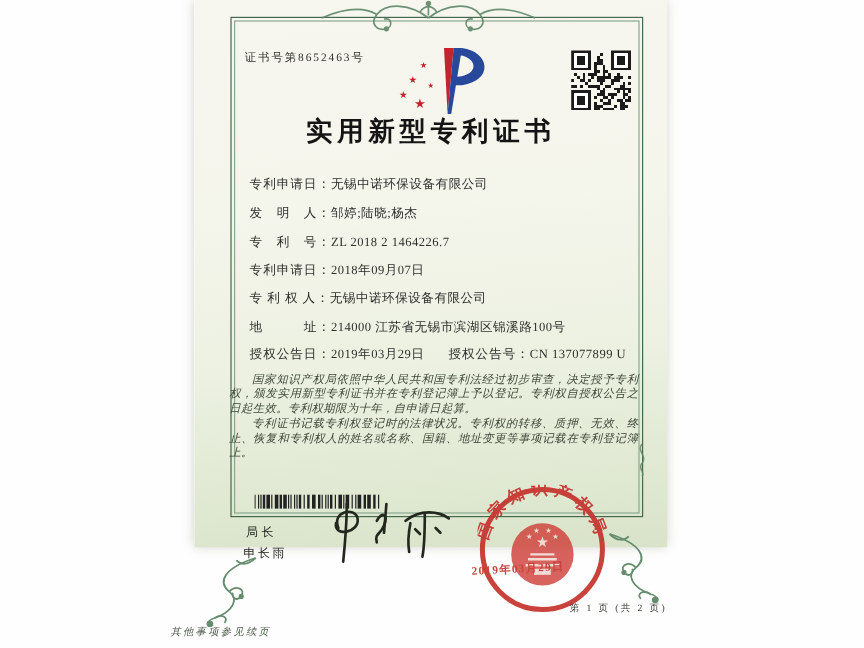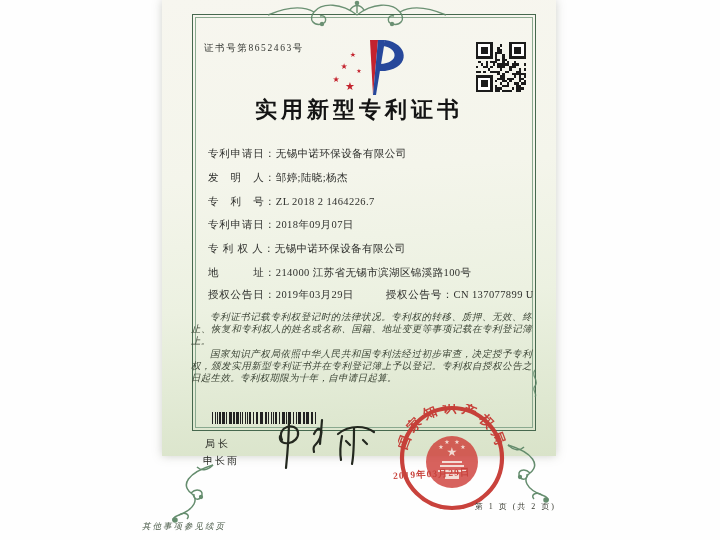--- a/index.html
+++ b/index.html
@@ -11,21 +11,21 @@
   .frame{position:absolute;left:30px;top:14px;right:20px;bottom:25px;border:1px solid #46684e;}
   .frame::before{content:"";position:absolute;inset:2px;border:1px solid #8aa98f;}
   .certno{position:absolute;left:42px;top:42px;font-size:9.5px;letter-spacing:1.6px;color:#30332e;white-space:nowrap;}
   .logo{position:absolute;left:166px;top:37px;width:88px;height:62px;}
   .qr{position:absolute;left:314px;top:42px;width:50px;height:50px;}
   .title{position:absolute;left:0;right:0;top:95px;text-align:center;font-size:22px;font-weight:bold;
          letter-spacing:4px;color:#141414;white-space:nowrap;}
   .row{position:absolute;left:46px;font-size:10.5px;color:#2e2f2c;white-space:nowrap;letter-spacing:.4px;}
   .row .lbl{letter-spacing:.8px;}
   .r1{top:147px}.r2{top:171px}.r3{top:195px}.r4{top:218px}.r5{top:242px}.r6{top:266px}.r7{top:288px}
-  .grant2{margin-left:32px;}
+  .grant2{margin-left:20px;}
   .paras{position:absolute;left:29px;top:311px;width:341px;font-size:9.5px;line-height:12.2px;
          color:#3d4637;font-style:italic;letter-spacing:.3px;text-align:justify;}
   .paras p{margin:0;text-indent:2em;}
   .barcode{position:absolute;left:50px;top:412px;width:106px;height:12px;}
   .signer-role{position:absolute;left:43px;top:437px;font-size:10px;letter-spacing:3px;color:#22241f;}
   .signer-name{position:absolute;left:41px;top:454px;font-size:10px;letter-spacing:2px;color:#22241f;}
   .signature{position:absolute;left:100px;top:414px;width:122px;height:60px;}
   .seal{position:absolute;left:236px;top:404px;width:108px;height:108px;opacity:.93;}
   .seal-date{position:absolute;left:231px;top:468px;font-size:9.5px;color:#c8443d;letter-spacing:1px;
              white-space:nowrap;transform:rotate(-3deg);font-weight:bold;}
@@ -237,22 +237,22 @@
 
     <div class="row r1"><span class="lbl">专利申请日：</span><span class="val">无锡中诺环保设备有限公司</span></div>
     <div class="row r2"><span class="lbl">发　明　人：</span><span class="val">邹婷;陆晓;杨杰</span></div>
     <div class="row r3"><span class="lbl">专　利　号：</span><span class="val">ZL 2018 2 1464226.7</span></div>
     <div class="row r4"><span class="lbl">专利申请日：</span><span class="val">2018年09月07日</span></div>
     <div class="row r5"><span class="lbl">专 利 权 人：</span><span class="val">无锡中诺环保设备有限公司</span></div>
     <div class="row r6"><span class="lbl">地　　　址：</span><span class="val">214000 江苏省无锡市滨湖区锦溪路100号</span></div>
     <div class="row r7"><span class="lbl">授权公告日：</span><span class="val">2019年03月29日</span><span class="lbl grant2">授权公告号：</span><span class="val">CN 137077899 U</span></div>
 
     <div class="paras">
+      <p>国家知识产权局依照中华人民共和国专利法经过初步审查，决定授予专利权，颁发实用新型专利证书并在专利登记簿上予以登记。专利权自授权公告之日起生效。专利权期限为十年，自申请日起算。</p>
       <p>专利证书记载专利权登记时的法律状况。专利权的转移、质押、无效、终止、恢复和专利权人的姓名或名称、国籍、地址变更等事项记载在专利登记簿上。</p>
-      <p>国家知识产权局依照中华人民共和国专利法经过初步审查，决定授予专利权，颁发实用新型专利证书并在专利登记簿上予以登记。专利权自授权公告之日起生效。专利权期限为十年，自申请日起算。</p>
     </div>
 
     <svg class="barcode" viewBox="0 0 106 12" preserveAspectRatio="none">
       <g class="bars" fill="#222">
           <rect x="0" y="0" width="1" height="12"></rect>
           <rect x="3" y="0" width="1" height="12"></rect>
           <rect x="5" y="0" width="1" height="12"></rect>
           <rect x="7" y="0" width="2" height="12"></rect>
           <rect x="10" y="0" width="3" height="12"></rect>
           <rect x="14" y="0" width="1" height="12"></rect>

